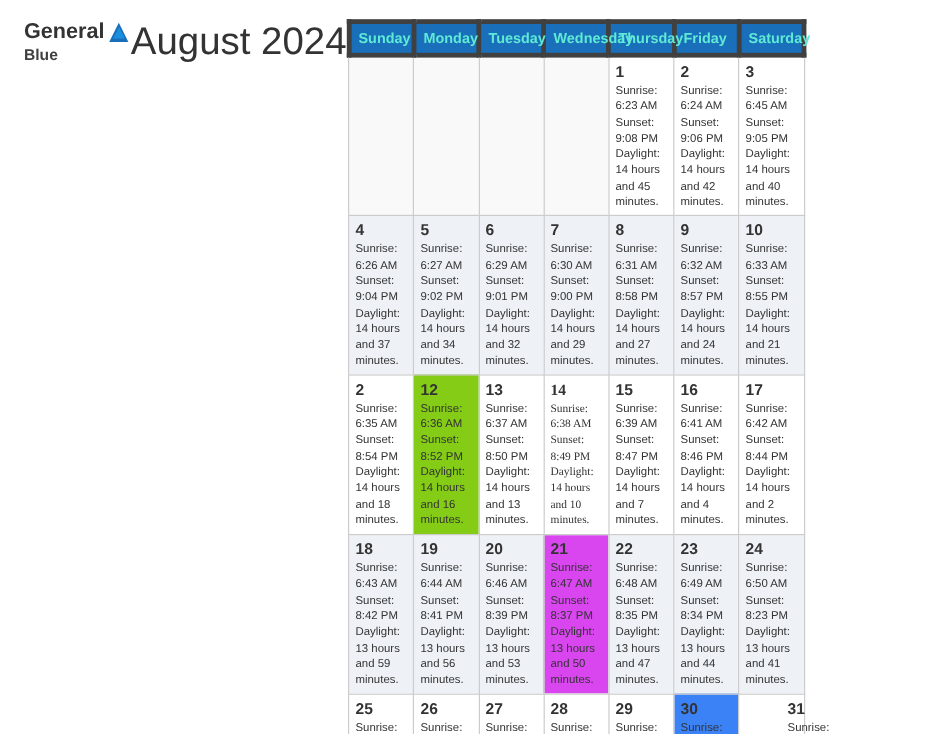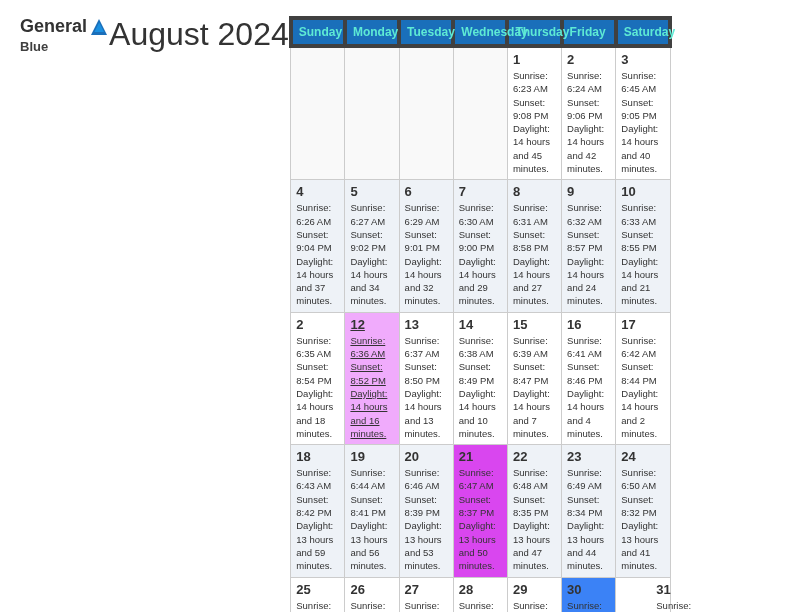--- a/index.html
+++ b/index.html
@@ -223,35 +223,35 @@
           </td>
         </tr>
         <tr>
           <td style="background-color: rgb(255, 255, 255);">
             <span class="day-number">2</span>
             <div class="day-info">Sunrise: 6:35 AM
 Sunset: 8:54 PM
 Daylight: 14 hours
 and 18 minutes.</div>
           </td>
-          <td style="background-color: #f0abfc; text-decoration: underline;">
+          <td style="background-color: #84cc16;">
             <span class="day-number">12</span>
             <div class="day-info">Sunrise: 6:36 AM
 Sunset: 8:52 PM
 Daylight: 14 hours
 and 16 minutes.</div>
           </td>
           <td style="background-color: rgb(255, 255, 255);">
             <span class="day-number">13</span>
             <div class="day-info">Sunrise: 6:37 AM
 Sunset: 8:50 PM
 Daylight: 14 hours
 and 13 minutes.</div>
           </td>
-          <td style="background-color: rgb(255, 255, 255);">
+          <td style="background-color: rgb(255, 255, 255); font-family: Liberation Serif, serif;">
             <span class="day-number">14</span>
             <div class="day-info">Sunrise: 6:38 AM
 Sunset: 8:49 PM
 Daylight: 14 hours
 and 10 minutes.</div>
           </td>
           <td style="background-color: rgb(255, 255, 255);">
             <span class="day-number">15</span>
             <div class="day-info">Sunrise: 6:39 AM
 Sunset: 8:47 PM
@@ -312,21 +312,21 @@
           <td style="background-color: rgb(238, 242, 247);">
             <span class="day-number">23</span>
             <div class="day-info">Sunrise: 6:49 AM
 Sunset: 8:34 PM
 Daylight: 13 hours
 and 44 minutes.</div>
           </td>
           <td style="background-color: rgb(238, 242, 247);">
             <span class="day-number">24</span>
             <div class="day-info">Sunrise: 6:50 AM
-Sunset: 8:32 PM
+Sunset: 8:23 PM
 Daylight: 13 hours
 and 41 minutes.</div>
           </td>
         </tr>
         <tr>
           <td style="background-color: rgb(255, 255, 255);">
             <span class="day-number">25</span>
             <div class="day-info">Sunrise: 6:52 AM
 Sunset: 8:30 PM
 Daylight: 13 hours

